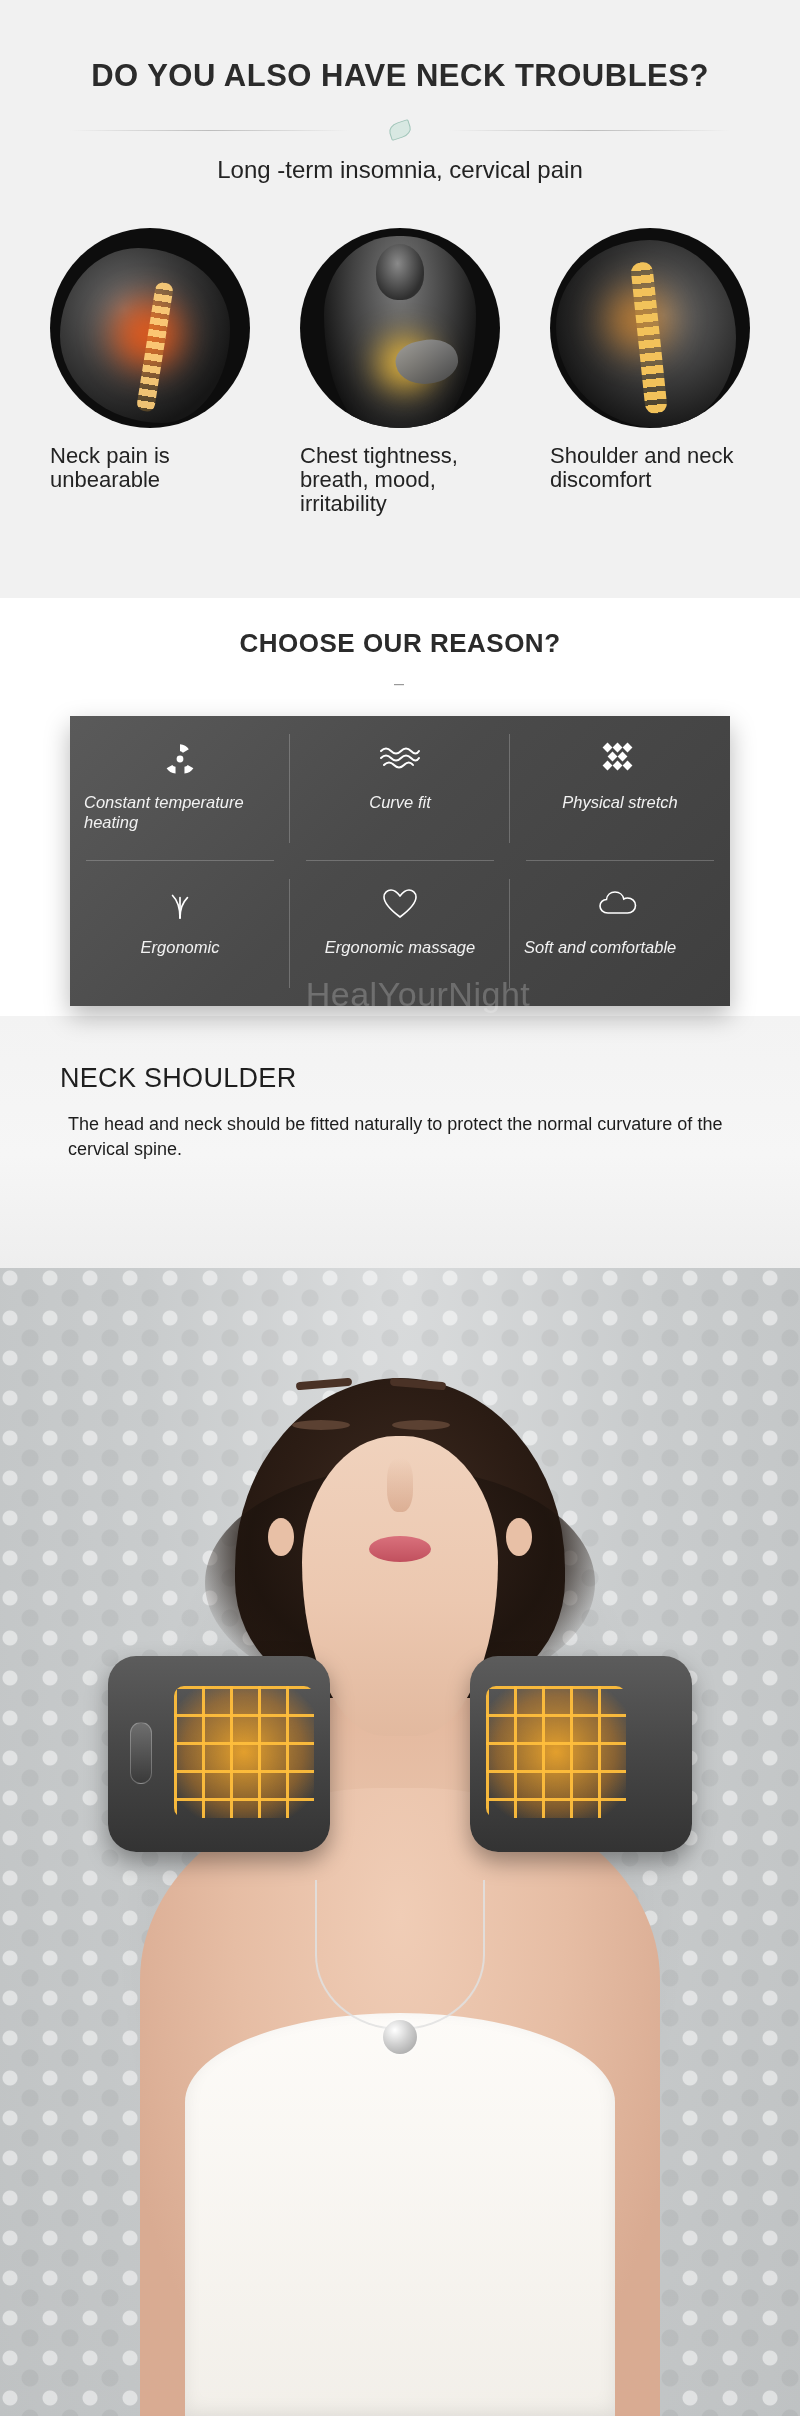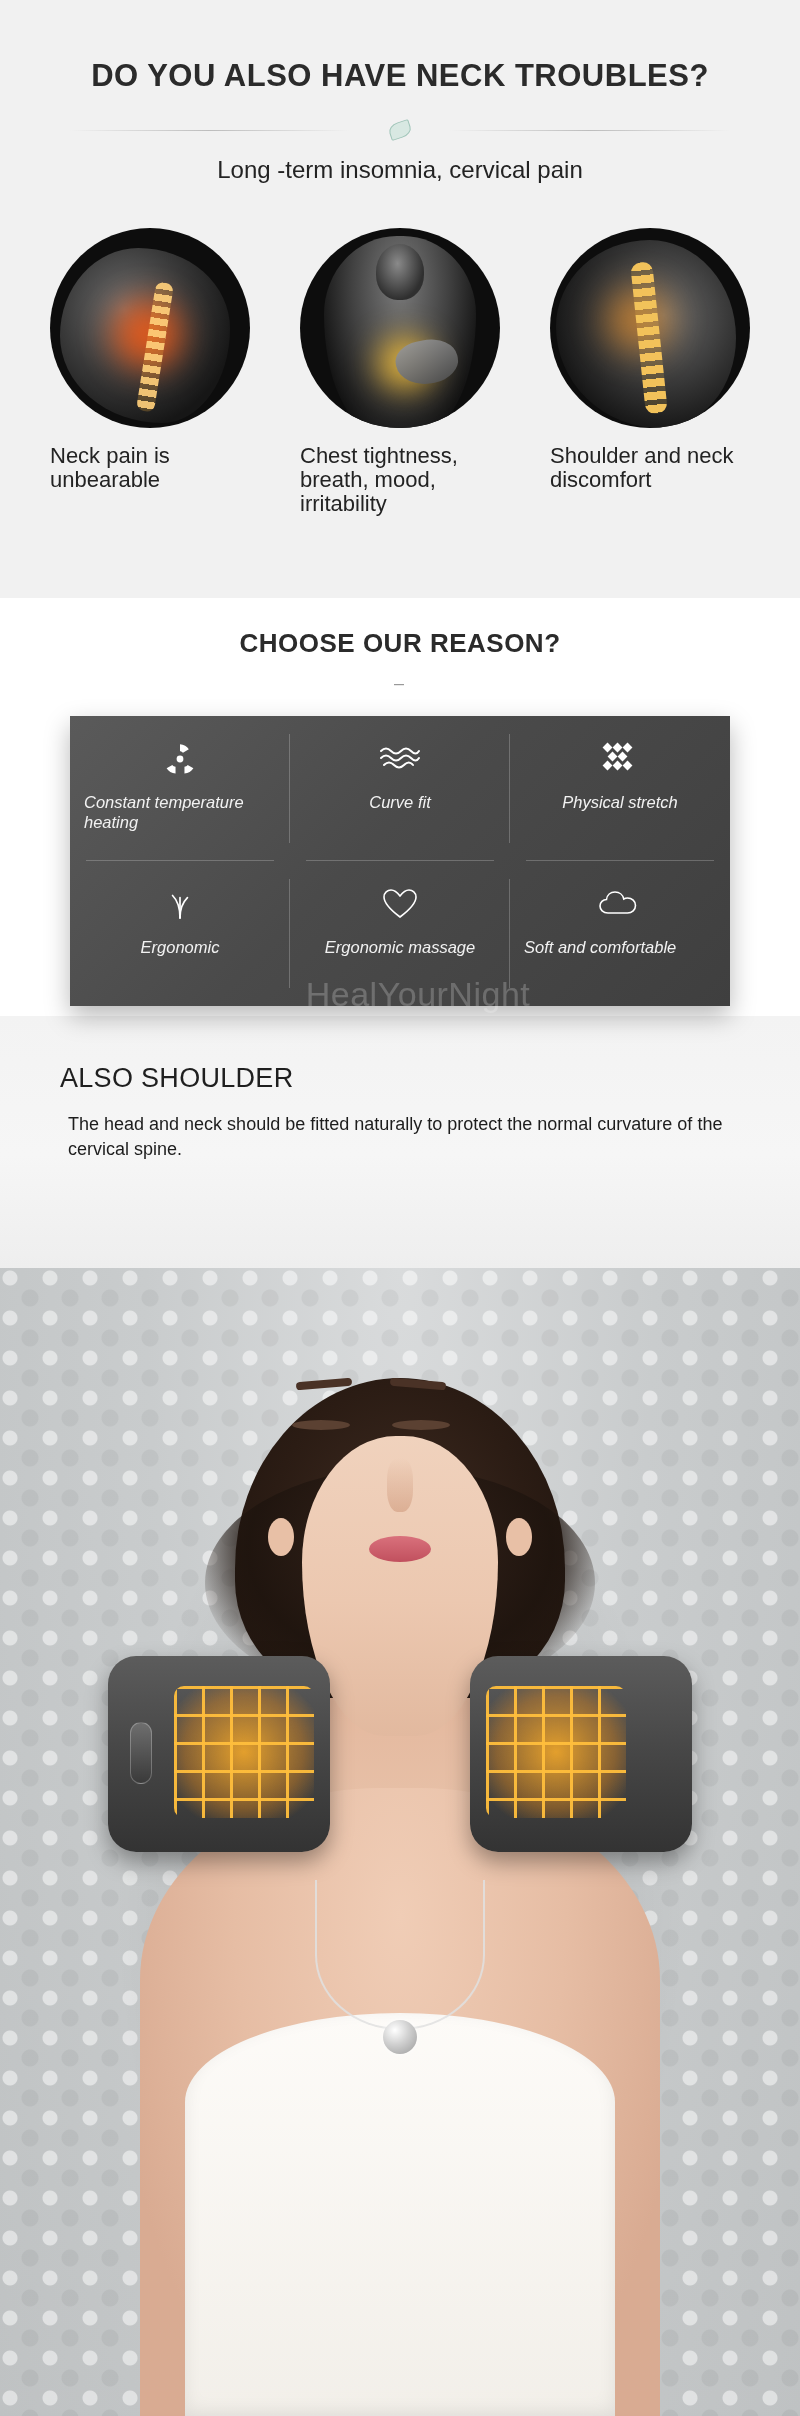--- a/index.html
+++ b/index.html
@@ -505,21 +505,21 @@
           </span>
           <span class="lbl">Soft and comfortable</span>
         </div>
 
       </div>
       <div class="wm">HealYourNight</div>
     </div>
   </section>
 
   <section class="sec-stretch">
-    <div class="s3-title">ALSO SHOULDER</div>
+    <div class="s3-title">NECK SHOULDER</div>
     <p class="s3-body">The head and neck should be fitted naturally to protect the normal curvature of the cervical spine.</p>
   </section>
 
   <section class="sec-photo">
     <div class="bed"></div>
     <div class="shadow-body"></div>
 
     <div class="hair"></div>
     <div class="ear l"></div>
     <div class="ear r"></div>

